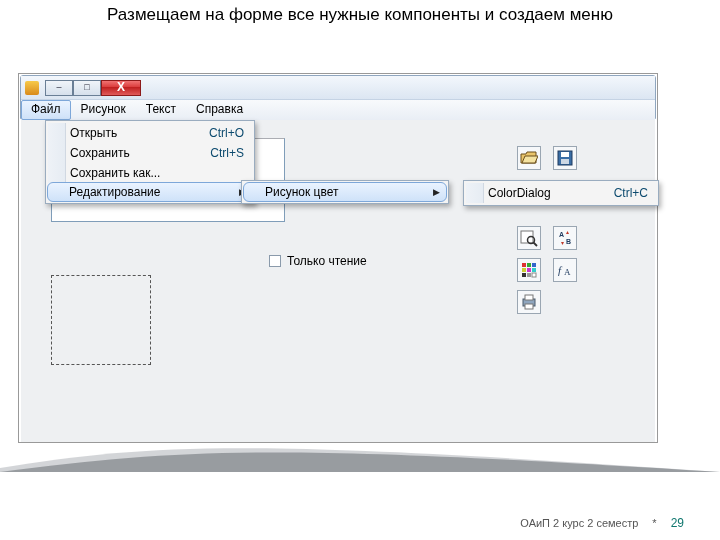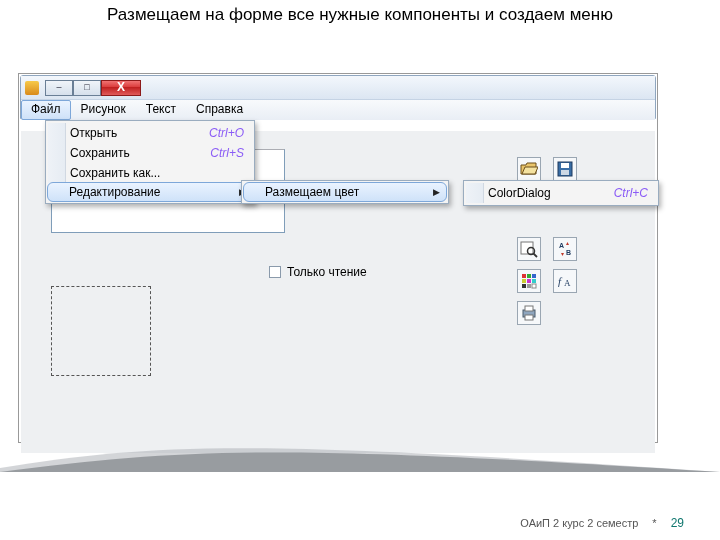--- a/index.html
+++ b/index.html
@@ -82,21 +82,21 @@
   }
   .menubar .mitem.active {
     background: linear-gradient(#eaf3ff,#cfe2f9);
     border: 1px solid #7da7d9;
     border-radius: 2px;
     padding: 1px 9px 0 9px;
   }
   .form-canvas {
     position: absolute;
     left: 2px;
-    top: 57px;
+    top: 46px;
     width: 634px;
     height: 322px;
     background-color: #eef0f2;
     background-image: radial-gradient(#8a8a8a 0.5px, transparent 0.5px);
     background-size: 8px 8px;
     background-position: 4px 4px;
   }
   .memo {
     position: absolute;
     left: 30px; top: 18px;
@@ -144,22 +144,21 @@
     height: 20px;
     padding: 0 8px 0 22px;
     font-size: 12px;
     color: #000;
     white-space: nowrap;
     position: relative;
   }
   .menu .row .shortcut {
     margin-left: auto;
     padding-left: 28px;
-    color: #8b5cf6;
-    font-style: italic;
+    color: #0c4a6e;
   }
   .menu .row .arrow {
     position: absolute;
     right: 6px;
     font-size: 9px;
     color: #222;
   }
   .menu .row.hi {
     background: linear-gradient(#eaf3ff,#cfe2f9);
     border: 1px solid #7da7d9;
@@ -301,21 +300,21 @@
     </div>
     <div class="row hi">
       <span>Редактирование</span>
       <span class="arrow">▶</span>
     </div>
   </div>
 
   <div class="menu" style="left:222px; top:106px; width:208px;">
     <div class="iconcol"></div>
     <div class="row hi">
-      <span>Размещаем цвет</span>
+      <span>Рисунок цвет</span>
       <span class="arrow">▶</span>
     </div>
   </div>
 
   <div class="menu" style="left:444px; top:106px; width:196px;">
     <div class="iconcol"></div>
     <div class="row">
       <span>ColorDialog</span>
       <span class="shortcut">Ctrl+C</span>
     </div>

